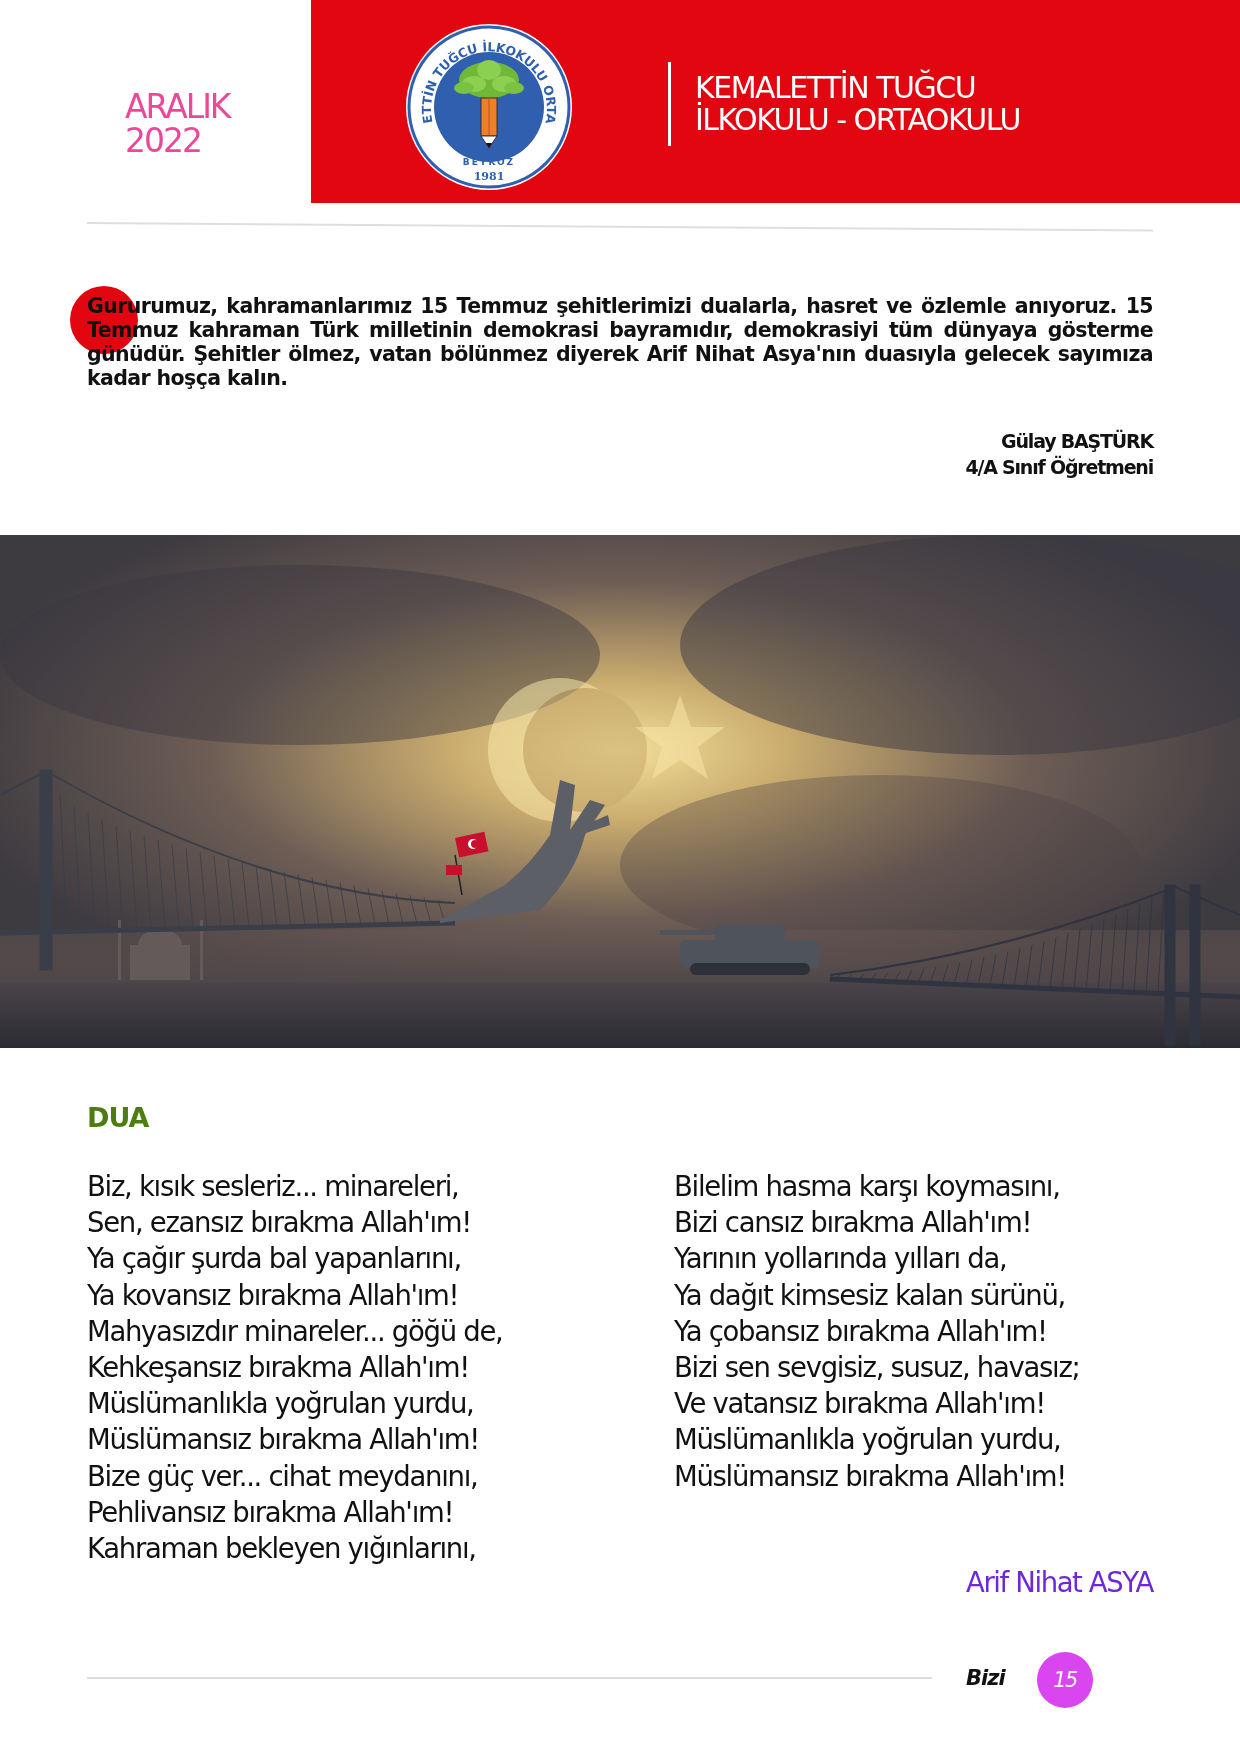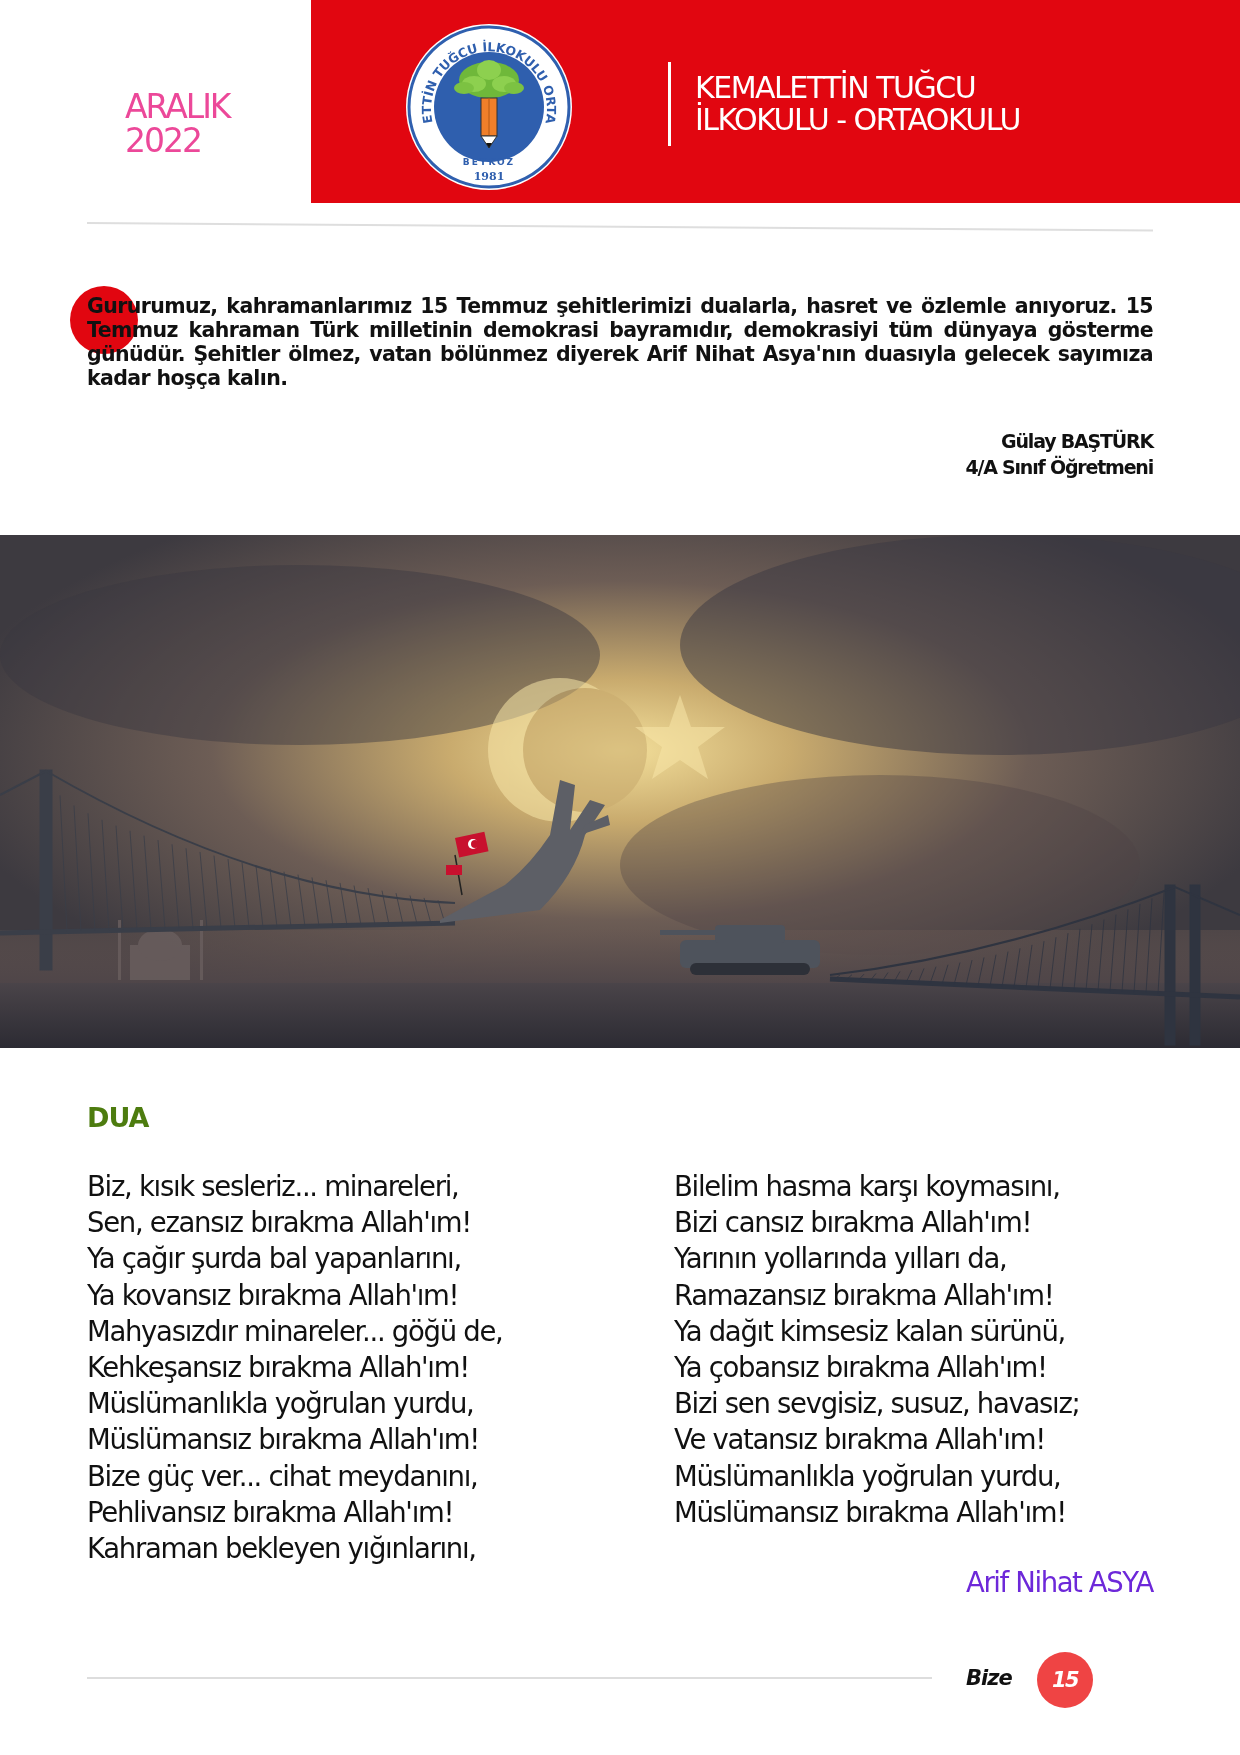--- a/index.html
+++ b/index.html
@@ -72,22 +72,22 @@
   .bottom-divider {
     position: absolute; left: 87px; top: 1677px; width: 845px; height: 2px; background: #dddddd;
   }
   .page-label {
     position: absolute; left: 966px; top: 1666px;
     font-family: "DejaVu Sans", sans-serif; font-weight: bold; font-style: italic;
     font-size: 21px; letter-spacing: -1px; color: #111;
   }
   .page-badge {
     position: absolute; left: 1037px; top: 1652px; width: 56px; height: 56px;
-    border-radius: 50%; background: #ef4444; color: #fff;
-    font-family: "DejaVu Sans", sans-serif; font-weight: bold; font-style: italic;
+    border-radius: 50%; background: #d946ef; color: #fff;
+    font-family: "DejaVu Sans", sans-serif; font-weight: normal; font-style: italic;
     font-size: 21px; letter-spacing: -1.5px;
     display: flex; align-items: center; justify-content: center;
   }
 </style>
 </head>
 <body>
 
 <div class="header-date">
   <div>ARALIK</div>
   <div>2022</div>
@@ -277,26 +277,25 @@
     <div>Müslümanlıkla yoğrulan yurdu,</div>
     <div>Müslümansız bırakma Allah'ım!</div>
     <div>Bize güç ver... cihat meydanını,</div>
     <div>Pehlivansız bırakma Allah'ım!</div>
     <div>Kahraman bekleyen yığınlarını,</div>
   </div>
 <div class="poem-col right" id="poemRight">
     <div>Bilelim hasma karşı koymasını,</div>
     <div>Bizi cansız bırakma Allah'ım!</div>
     <div>Yarının yollarında yılları da,</div>
-    <div>Ramazansız bırakma Allah'ım!</div>
     <div>Ya dağıt kimsesiz kalan sürünü,</div>
     <div>Ya çobansız bırakma Allah'ım!</div>
     <div>Bizi sen sevgisiz, susuz, havasız;</div>
     <div>Ve vatansız bırakma Allah'ım!</div>
     <div>Müslümanlıkla yoğrulan yurdu,</div>
     <div>Müslümansız bırakma Allah'ım!</div>
   </div>
 
 <div class="poet">Arif Nihat ASYA</div>
 
 <div class="bottom-divider"></div>
-<div class="page-label">Bize</div>
+<div class="page-label">Bizi</div>
 <div class="page-badge">15</div>
 
 </body></html>

